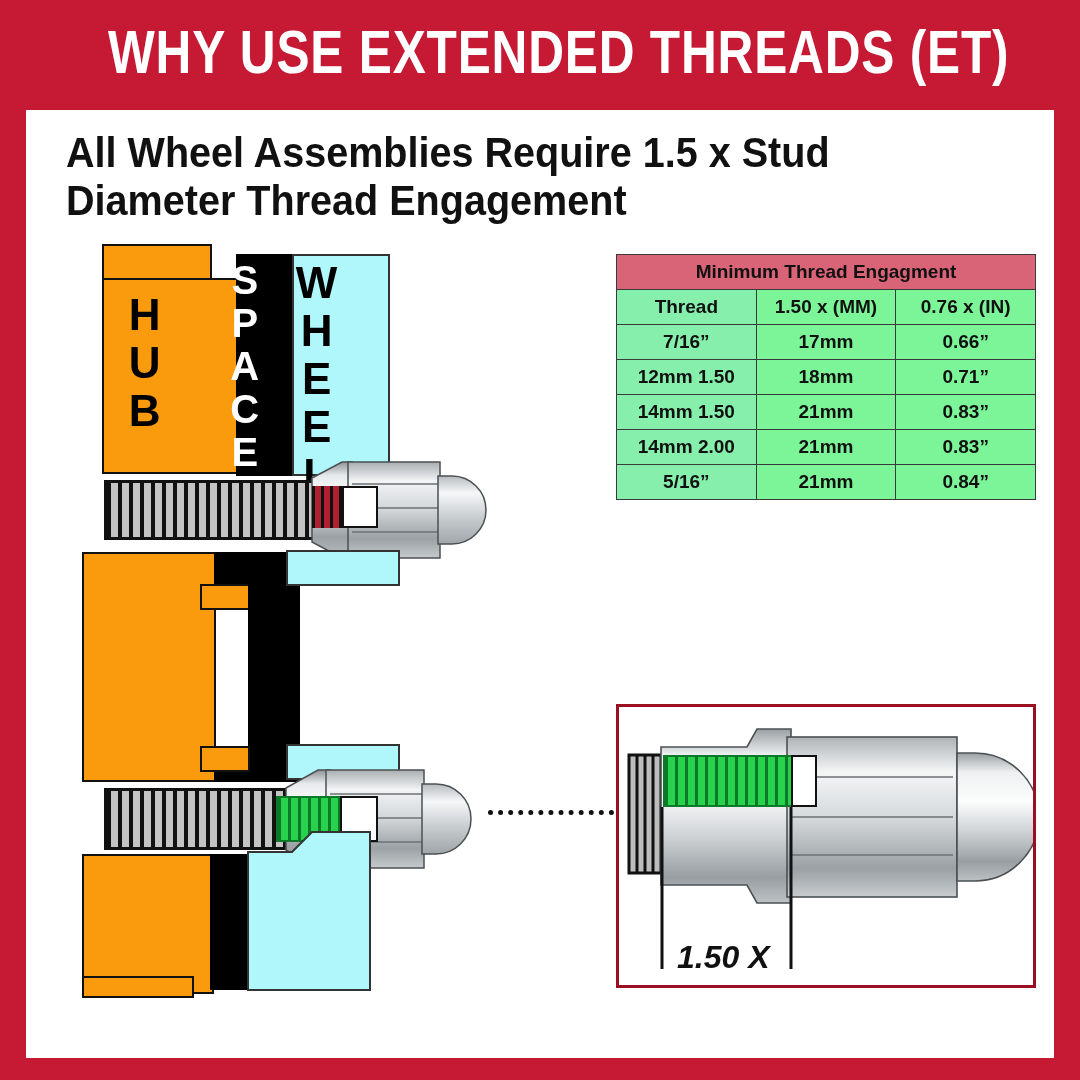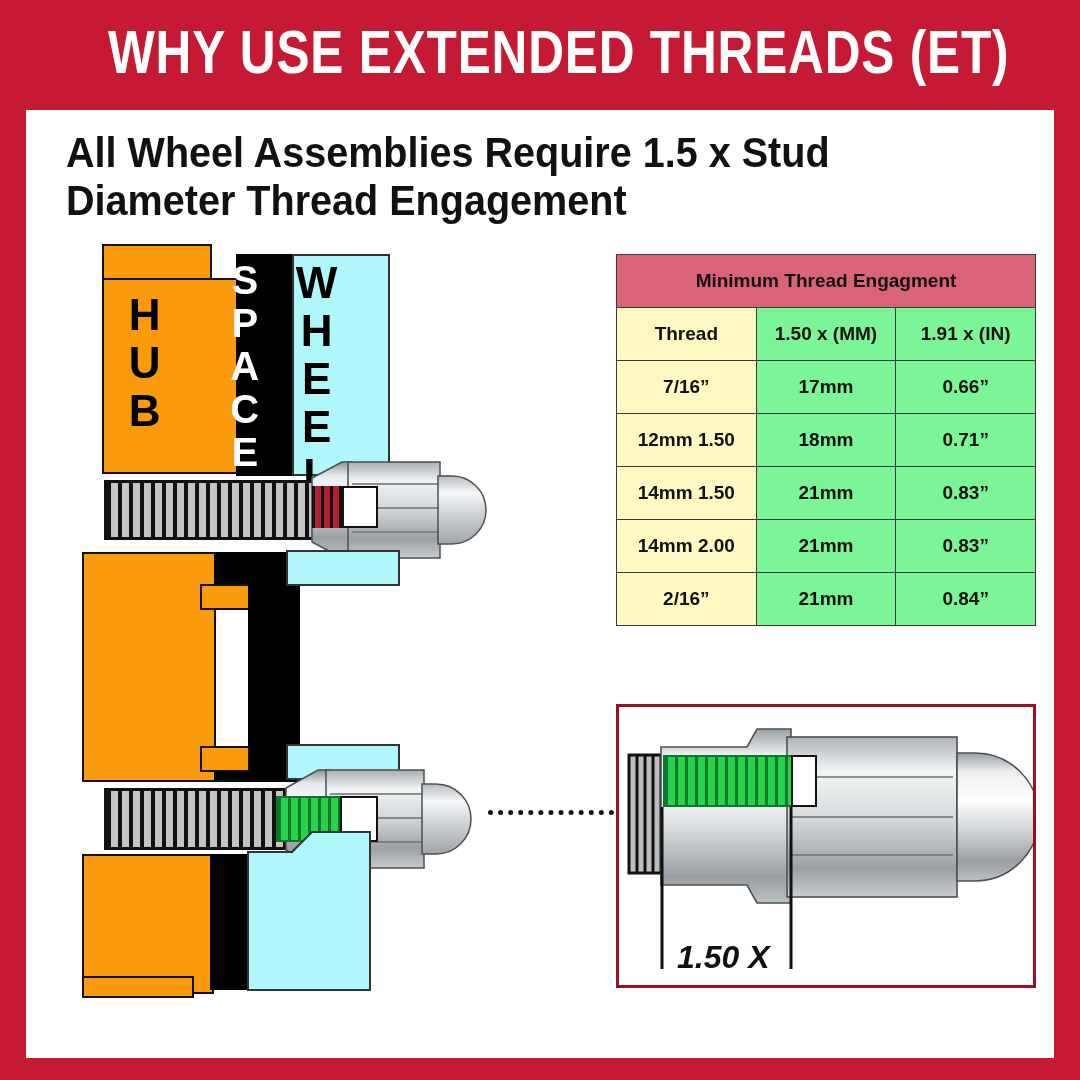--- a/index.html
+++ b/index.html
@@ -46,31 +46,31 @@
   }
 
   
   .tbl-wrap{position:absolute;left:616px;top:254px;width:420px;}
   table.eng{border-collapse:collapse;width:420px;table-layout:fixed;}
   table.eng td,table.eng th{
     border:1px solid #3a3a3a;
     text-align:center;
     font-weight:bold;
     color:#111;
-    padding:9px;
+    padding:0;
     height:34px;
     font-size:19px;
     font-family:"Liberation Sans",sans-serif;
   }
   .t-title{
     background:#d96377;color:#ffffff;font-size:22px;height:38px;
     border:1px solid #3a3a3a;
   }
   .t-head{background:#1a7ac0;color:#ffffff;font-size:19px;height:34px;}
-  .c-thread{background:#fef9c3;width:144px;}
+  .c-thread{background:#86efac;width:144px;}
   .c-mm{background:#7cf498;width:138px;}
   .c-in{background:#7cf498;width:138px;}
 
   
   .diagram{position:absolute;left:80px;top:240px;width:520px;height:770px;}
   .shape{position:absolute;box-sizing:border-box;}
   .hub{background:#f99b0c;border:2px solid #111;}
   .spacer{background:#000000;}
   .wheel{background:#aff7fa;border:2px solid #333;}
 
@@ -134,21 +134,21 @@
 
   <div class="tbl-wrap">
     <table class="eng">
       <tbody id="tbl-body">
         <tr>
           <td class="t-title" colspan="3">Minimum Thread Engagment</td>
         </tr>
         <tr>
           <td class="t-head c-thread">Thread</td>
           <td class="t-head c-mm">1.50 x (MM)</td>
-          <td class="t-head c-in">1.91 x (IN)</td>
+          <td class="t-head c-in">0.76 x (IN)</td>
         </tr>
       <tr>
             <td class="c-thread">7/16”</td>
             <td class="c-mm">17mm</td>
             <td class="c-in">0.66”</td>
           </tr>
           <tr>
             <td class="c-thread">12mm 1.50</td>
             <td class="c-mm">18mm</td>
             <td class="c-in">0.71”</td>
@@ -157,21 +157,21 @@
             <td class="c-thread">14mm 1.50</td>
             <td class="c-mm">21mm</td>
             <td class="c-in">0.83”</td>
           </tr>
           <tr>
             <td class="c-thread">14mm 2.00</td>
             <td class="c-mm">21mm</td>
             <td class="c-in">0.83”</td>
           </tr>
           <tr>
-            <td class="c-thread">2/16”</td>
+            <td class="c-thread">5/16”</td>
             <td class="c-mm">21mm</td>
             <td class="c-in">0.84”</td>
           </tr>
         </tbody>
     </table>
   </div>
 
   <div class="diagram">
 
     <div class="shape hub" style="left:22px;top:4px;width:110px;height:36px;"></div>

